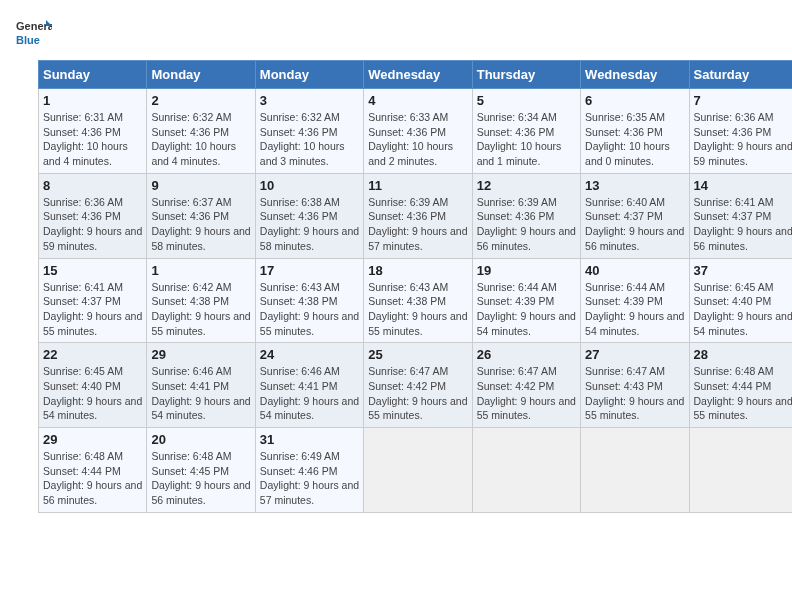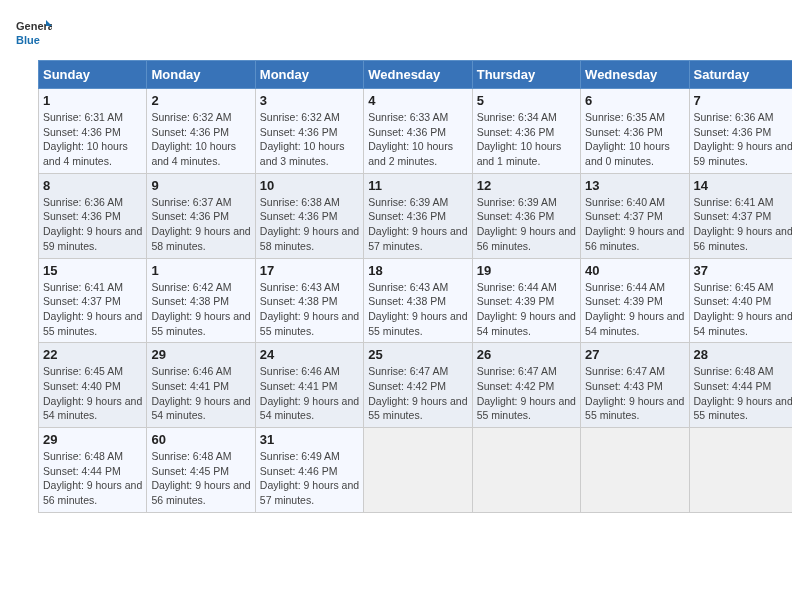--- a/index.html
+++ b/index.html
@@ -226,21 +226,21 @@
           <span class="day-number">28</span>
           <span class="day-detail">Sunrise: 6:48 AM<br>Sunset: 4:44 PM<br>Daylight: 9 hours and 55 minutes.</span>
         </td>
       </tr>
       <tr>
         <td>
           <span class="day-number">29</span>
           <span class="day-detail">Sunrise: 6:48 AM<br>Sunset: 4:44 PM<br>Daylight: 9 hours and 56 minutes.</span>
         </td>
         <td>
-          <span class="day-number">60</span>
+          <span class="day-number">20</span>
           <span class="day-detail">Sunrise: 6:48 AM<br>Sunset: 4:45 PM<br>Daylight: 9 hours and 56 minutes.</span>
         </td>
         <td>
           <span class="day-number">31</span>
           <span class="day-detail">Sunrise: 6:49 AM<br>Sunset: 4:46 PM<br>Daylight: 9 hours and 57 minutes.</span>
         </td>
         <td class="empty-cell"></td>
         <td class="empty-cell"></td>
         <td class="empty-cell"></td>
         <td class="empty-cell"></td>

